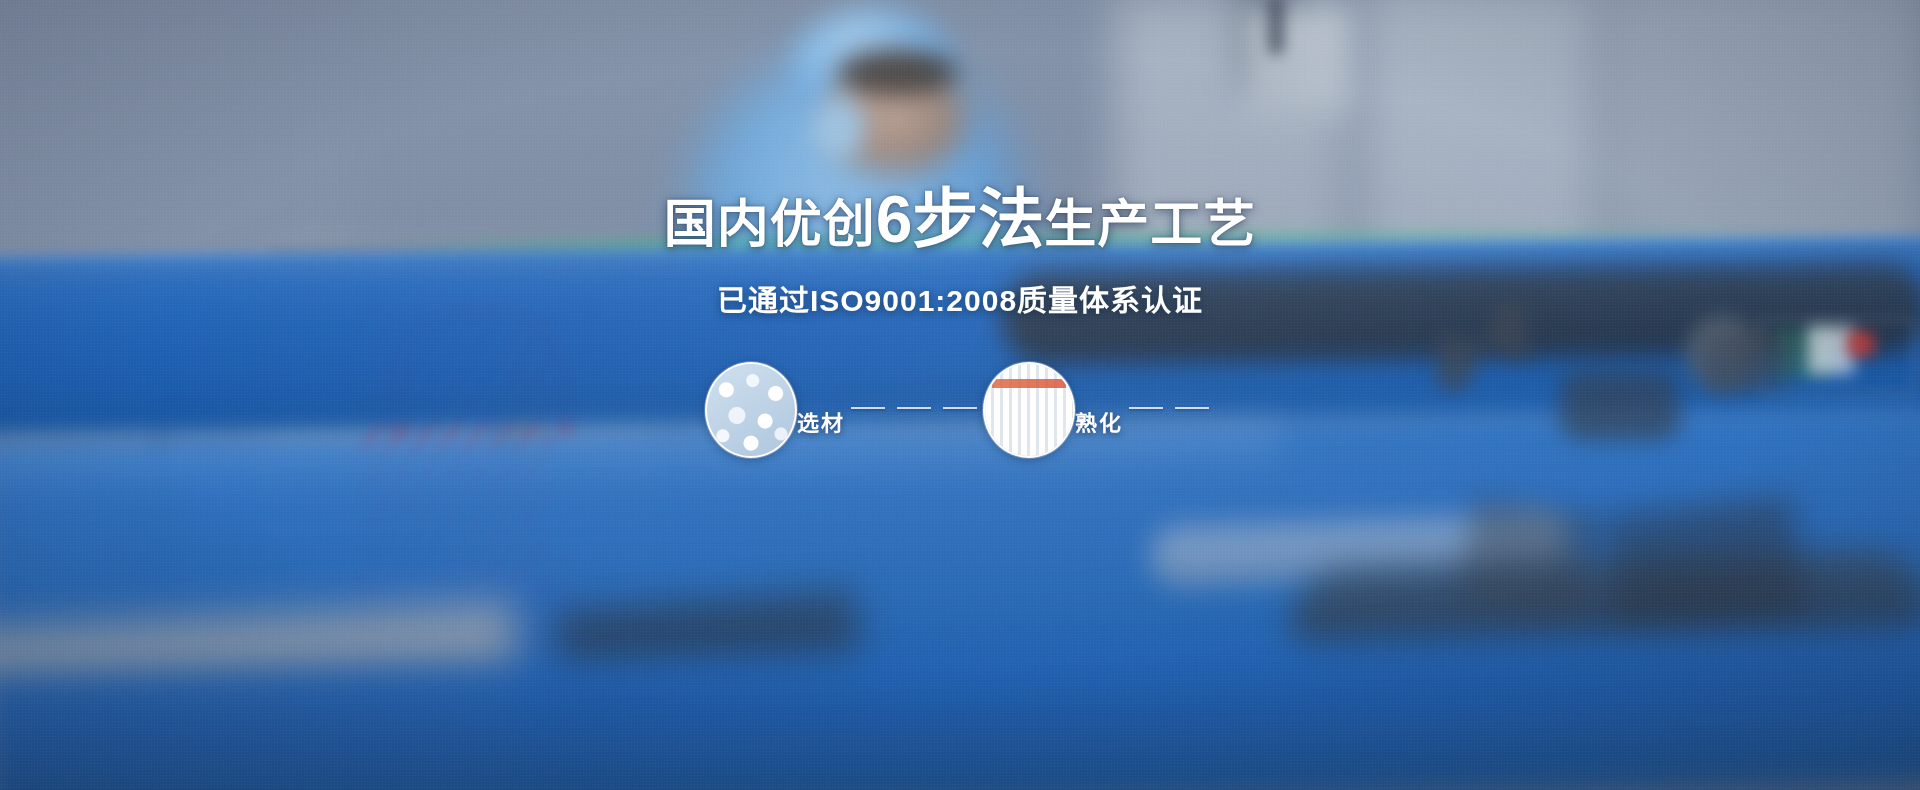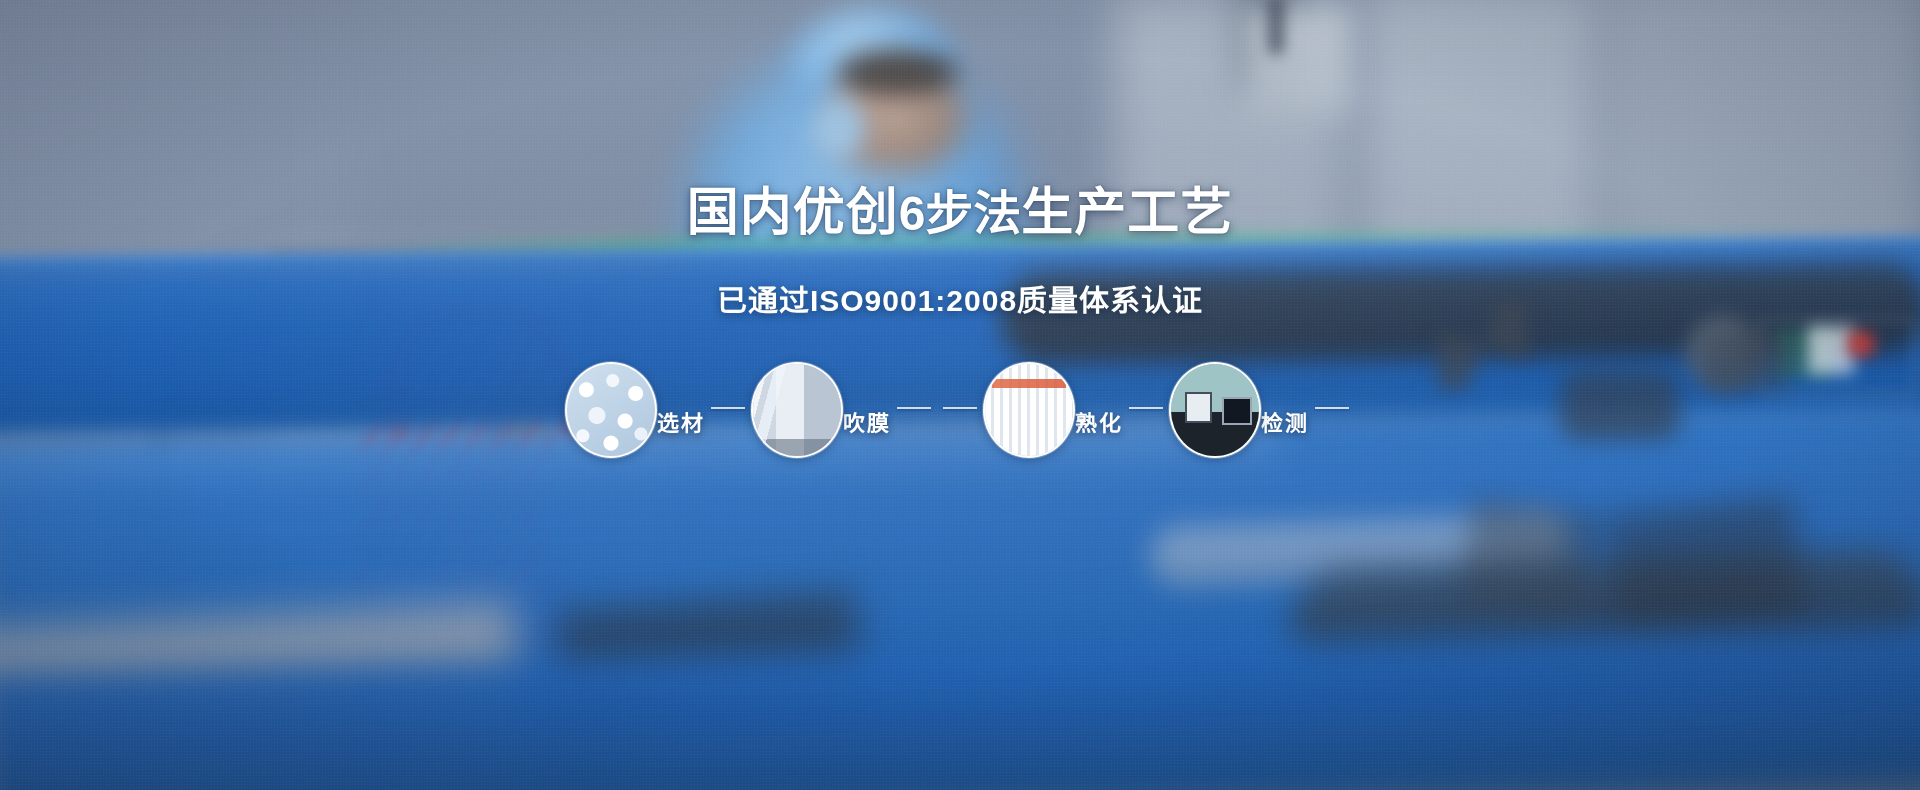--- a/index.html
+++ b/index.html
@@ -211,21 +211,21 @@
   
   .content{position:absolute;inset:0;}
 
   .headline{
     position:absolute;left:0;right:0;top:186px;
     text-align:center;color:#ffffff;white-space:nowrap;
     font-weight:bold;font-size:52px;line-height:1;
     letter-spacing:1px;
     text-shadow:0 2px 10px rgba(10,30,60,.55),0 0 2px rgba(10,30,60,.5);
   }
-  .headline .hl-strong{font-size:48px;font-weight:bold;letter-spacing:0;}
+  .headline .hl-strong{font-size:66px;font-weight:bold;letter-spacing:0;}
 
   .subtitle{
     position:absolute;left:0;right:0;top:276px;
     text-align:center;color:#ffffff;white-space:nowrap;
     font-weight:bold;font-size:30px;letter-spacing:1px;
     text-shadow:0 2px 8px rgba(10,30,60,.6);
   }
 
   .steps{
     position:absolute;left:0;right:0;top:362px;
@@ -400,26 +400,20 @@
         <div class="step-circle">
           <div class="thumb t-pellets"></div>
         </div>
         <div class="step-label">选材</div>
       </div>
 
       <div class="connector">
           <div class="line"></div>
         </div>
 
-      <div class="step">
-        <div class="step-circle">
-          <div class="thumb t-blow"></div>
-        </div>
-        <div class="step-label">吹膜</div>
-      </div>
 
       <div class="connector">
           <div class="line"></div>
         </div>
 
 
       <div class="connector">
           <div class="line"></div>
         </div>
 
@@ -427,26 +421,20 @@
         <div class="step-circle">
           <div class="thumb t-cure"></div>
         </div>
         <div class="step-label">熟化</div>
       </div>
 
       <div class="connector">
           <div class="line"></div>
         </div>
 
-      <div class="step">
-        <div class="step-circle">
-          <div class="thumb t-test"></div>
-        </div>
-        <div class="step-label">检测</div>
-      </div>
 
       <div class="connector">
           <div class="line"></div>
         </div>
 
 
     </div>
   </div>
 </div>
 

